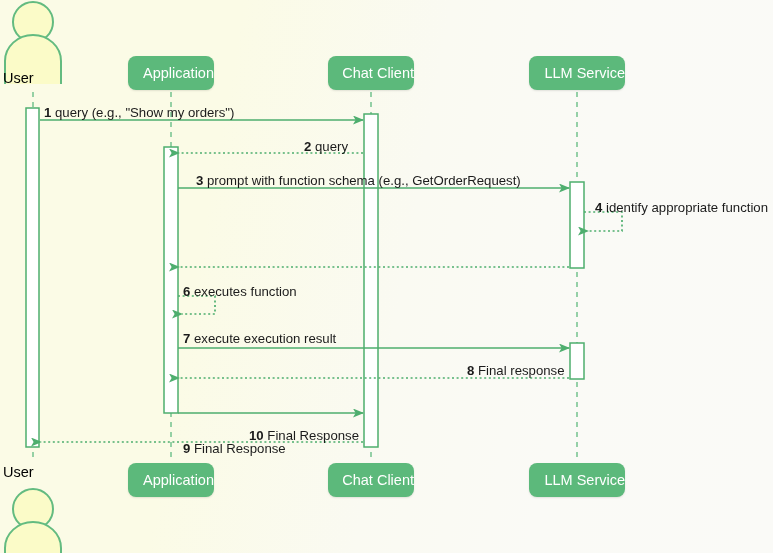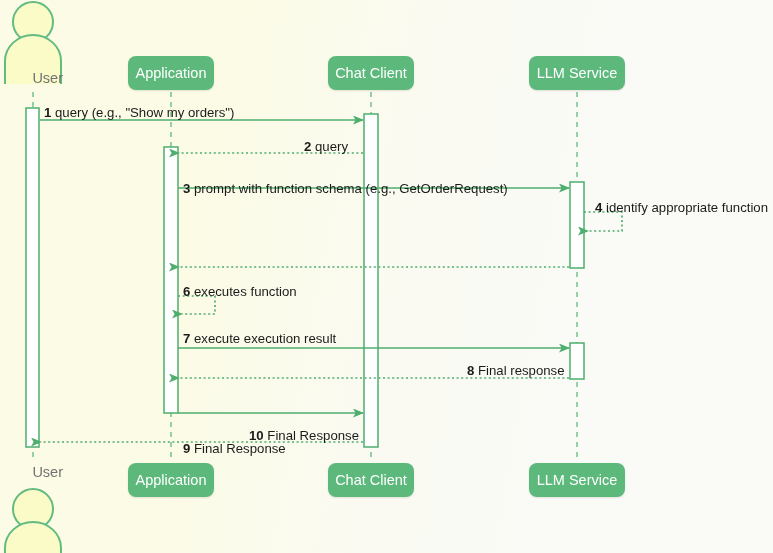--- a/index.html
+++ b/index.html
@@ -13,33 +13,33 @@
   #bgwash{
     position:absolute;left:0;top:0;width:773px;height:553px;
     background:linear-gradient(100deg,#fbfbe6 0%,#fbfbe6 28%,#fafaf2 52%,#fafaf6 72%,#fafaf7 100%);
   }
   svg.diagram{position:absolute;left:0;top:0;}
   .plabel{
     position:absolute;
     color:#ffffff;
     font-size:14.5px;
     line-height:34px;
-    text-align:center;
+    text-align:right;
     background:#5cb97b;
     border-radius:8px;
     height:34px;
     white-space:nowrap;
     box-shadow:0 1px 2px rgba(0,0,0,0.10);
   }
   .actorlabel{
     position:absolute;
-    color:#737373;
+    color:#000000;
     font-size:14.5px;
     white-space:nowrap;
-    text-align:right;
+    text-align:left;
   }
   .msg{
     position:absolute;
     font-size:13.2px;
     color:#1b1b1b;
     white-space:nowrap;
   }
   .msg b{font-weight:bold;}
 </style>
 </head>
@@ -118,21 +118,21 @@
   <div class="msg" style="left:44px;top:105px;">
     <b>1</b>
     <span>query (e.g., "Show my orders")</span>
   </div>
 
   <div class="msg" style="left:304px;top:139px;">
     <b>2</b>
     <span>query</span>
   </div>
 
-  <div class="msg" style="left:183px;top:173px;margin-top:8px;">
+  <div class="msg" style="left:196px;top:173px;">
     <b>3</b>
     <span>prompt with function schema (e.g., GetOrderRequest)</span>
   </div>
 
   <div class="msg" style="left:595px;top:200px;">
     <b>4</b>
     <span>identify appropriate function</span>
   </div>
 
 

